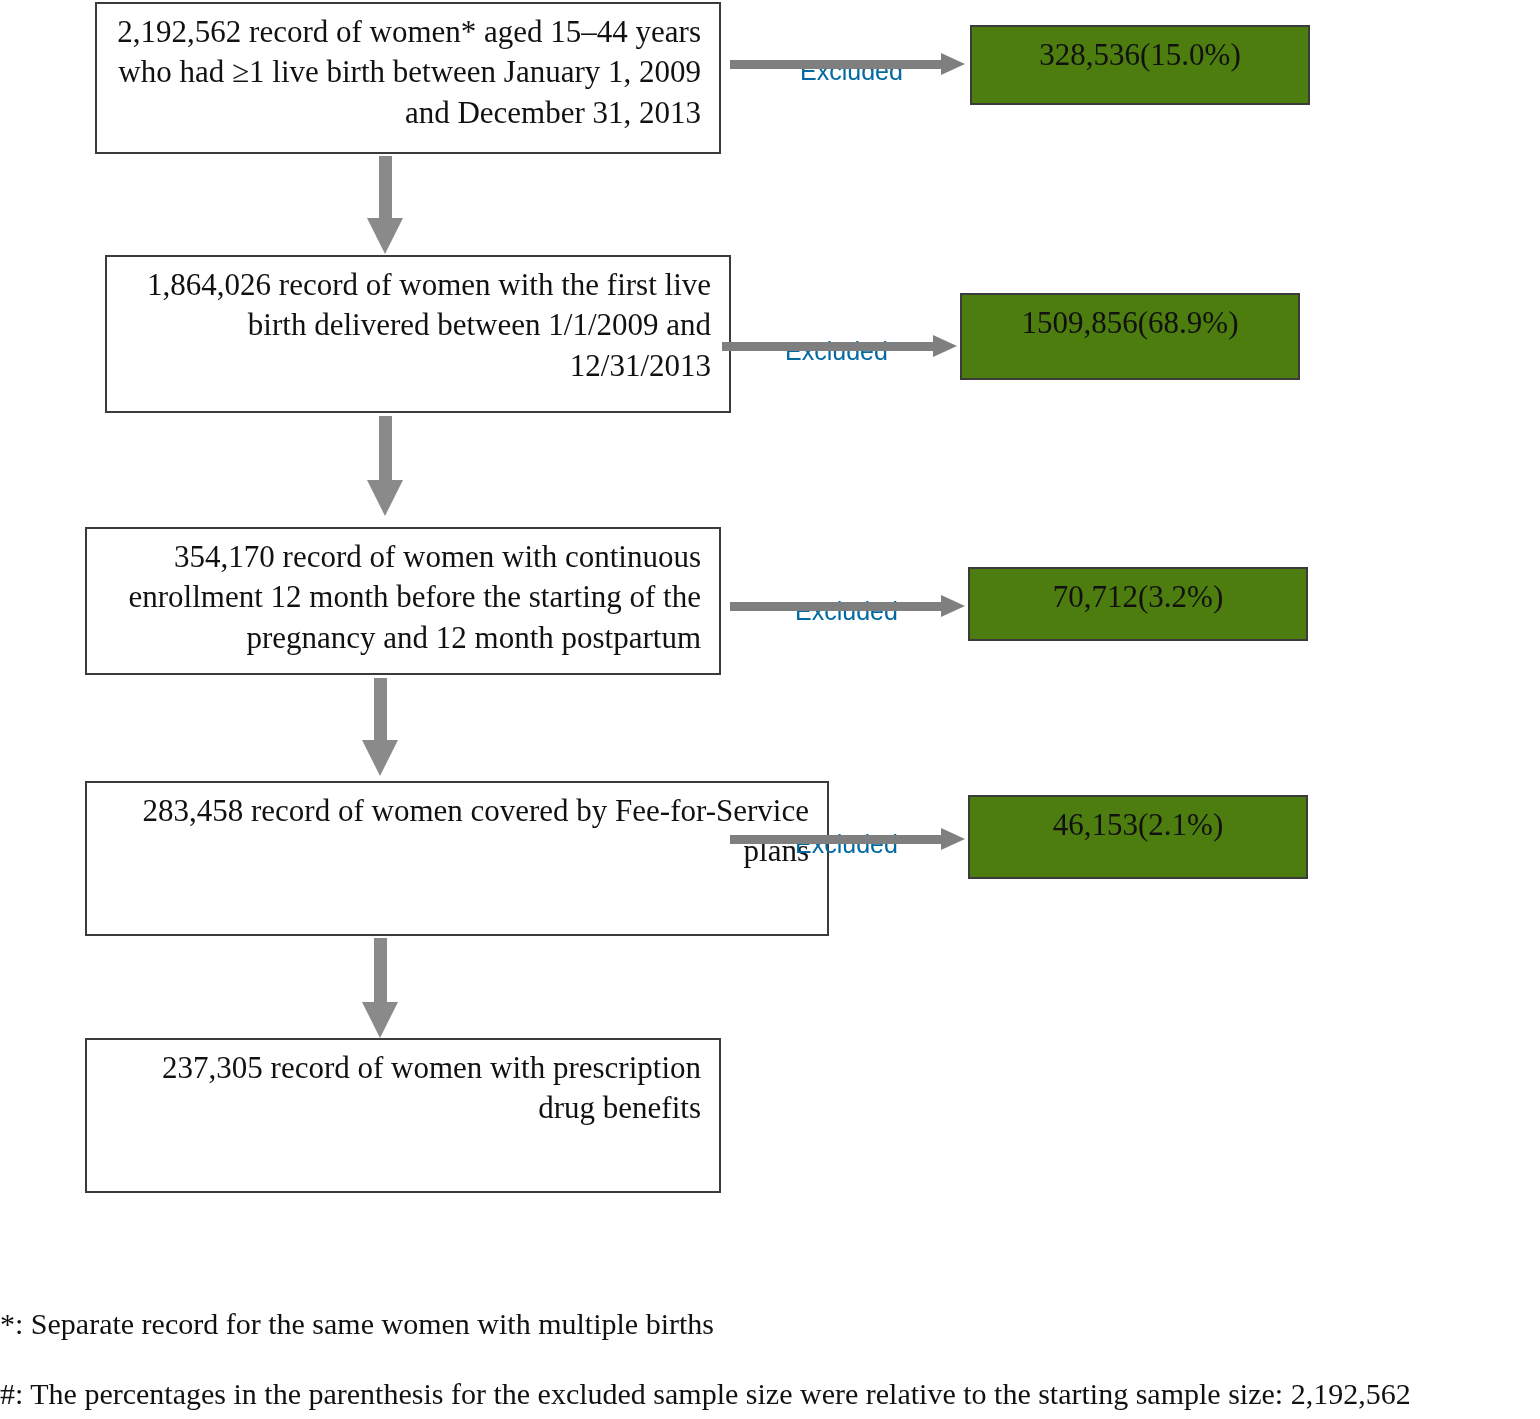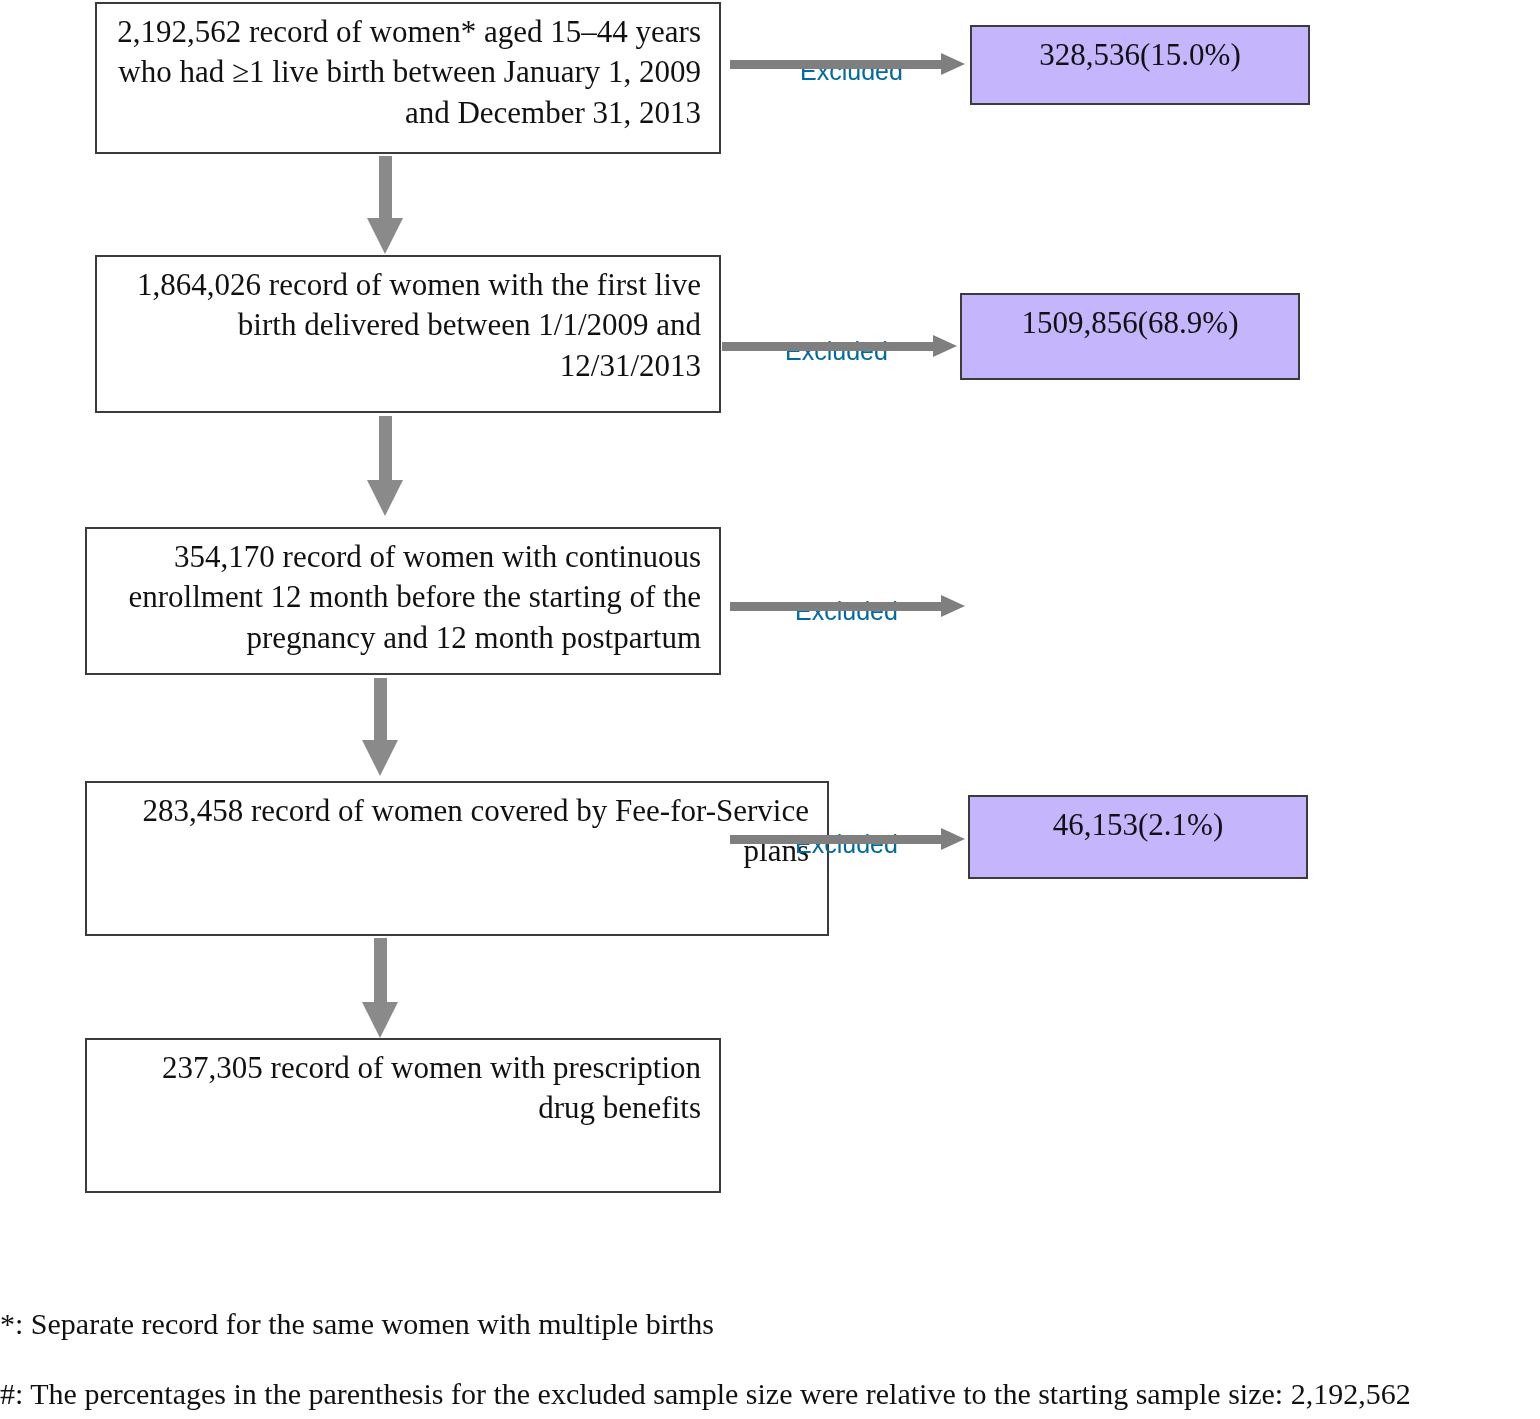--- a/index.html
+++ b/index.html
@@ -33,21 +33,21 @@
   .flow-box .inner {
     display: block;
     text-align: right;
   }
 
   
   .excl-box {
     position: absolute;
     box-sizing: border-box;
     border: 2px solid #3b3b3b;
-    background: #c4b5fd;
+    background: #4d7c0f;
     font-family: "Liberation Serif", serif;
     font-size: 31px;
     line-height: 1.25;
     text-align: center;
     color: #111111;
     padding-top: 9px;
   }
 
   
   .excl-label {
@@ -131,21 +131,21 @@
 
   <div class="excl-box" style="left:970px; top:25px; width:340px; height:80px;">
     <span>328,536(15.0%)</span>
   </div>
 
   <div class="v-arrow" style="left:367px; top:156px; height:98px;">
     <div class="shaft" style="height:62px;"></div>
     <div class="head"></div>
   </div>
 
-  <div class="flow-box" style="left:95px; top:255px; width:626px; height:158px;">
+  <div class="flow-box" style="left:105px; top:255px; width:626px; height:158px;">
     <span class="inner">1,864,026 record of women with the first live birth delivered between 1/1/2009 and 12/31/2013</span>
   </div>
 
   <div class="excl-label" style="left:785px; top:305px;">Excluded</div>
 
   <div class="h-arrow" style="left:722px; top:335px; width:235px;">
     <div class="shaft" style="width:212px;"></div>
     <div class="head" style="left:211px;"></div>
   </div>
 
@@ -162,20 +162,23 @@
     <span class="inner">354,170 record of women with continuous enrollment 12 month before the starting of the pregnancy and 12 month postpartum</span>
   </div>
 
   <div class="excl-label" style="left:795px; top:565px;">Excluded</div>
 
   <div class="h-arrow" style="left:730px; top:595px; width:235px;">
     <div class="shaft" style="width:212px;"></div>
     <div class="head" style="left:211px;"></div>
   </div>
 
+  <div class="excl-box" style="left:968px; top:567px; width:340px; height:74px;">
+    <span>70,712(3.2%)</span>
+  </div>
 
   <div class="v-arrow" style="left:362px; top:678px; height:98px;">
     <div class="shaft" style="height:62px;"></div>
     <div class="head"></div>
   </div>
 
   <div class="flow-box" style="left:85px; top:781px; width:744px; height:155px;">
     <span class="inner">283,458 record of women covered by Fee-for-Service plans</span>
   </div>
 

